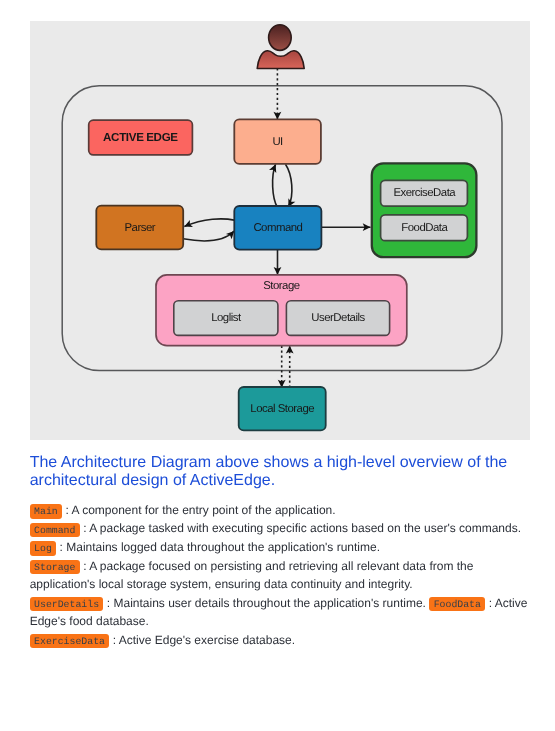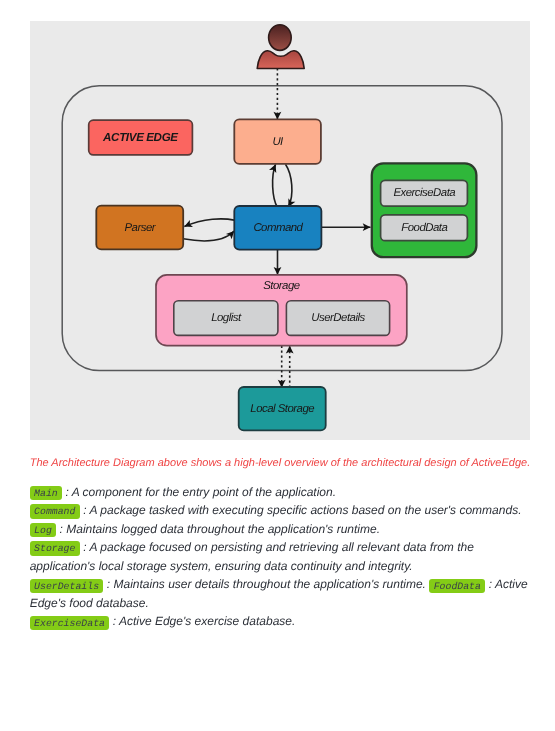--- a/index.html
+++ b/index.html
@@ -2,32 +2,32 @@
 <html><head>
 <meta charset="utf-8">
 <style>
   html,body{margin:0;padding:0;}
   body{
     width:555px;height:731px;background:#ffffff;overflow:hidden;
     font-family:"Liberation Sans", sans-serif;
     -webkit-font-smoothing:antialiased;
     text-rendering:geometricPrecision;
   }
-  .page{position:relative;width:553px;height:731px;font-style:italic;}
+  .page{position:relative;width:553px;height:731px;}
   .diagram-panel{position:absolute;left:30px;top:21px;width:500px;height:419px;background:#eaeaea;}
   .prose{position:absolute;left:29.7px;top:454.0px;width:502px;}
-  .prose p{margin:0 0 10.1px 0;font-size:11px;line-height:18.4px;color:#ef4444;}
+  .prose p{margin:0 0 10.1px 0;font-size:16px;line-height:18.4px;color:#1d4ed8;}
 
   #diagram-svg text.nlabel{font-family:"Liberation Sans", sans-serif;font-size:11.4px;letter-spacing:-0.5px;fill:#181818;
      text-anchor:middle;dominant-baseline:middle;}
   #diagram-svg text.nbold{font-weight:bold;font-size:11.6px;letter-spacing:-0.34px;word-spacing:-0.2px;}
 
   .prose .item{margin:0;font-size:12px;line-height:18.55px;color:#2c3038;}
   code{font-family:"Liberation Mono", monospace;font-size:9.85px;padding:1.7px 4.4px;border-radius:3px;
-       color:#3a4048;background:#84cc16;line-height:1;}
+       color:#3a4048;background:#f97316;line-height:1;}
 </style>
 </head>
 <body>
 
 <div class="page">
   <div class="diagram-panel">
     <svg id="diagram-svg" width="500" height="419" viewBox="0 0 500 419" xmlns="http://www.w3.org/2000/svg">
       <defs>
         <linearGradient id="actorHeadGrad" x1="0" y1="0" x2="0" y2="1">
           <stop offset="0%" stop-color="#4a2120"></stop>

